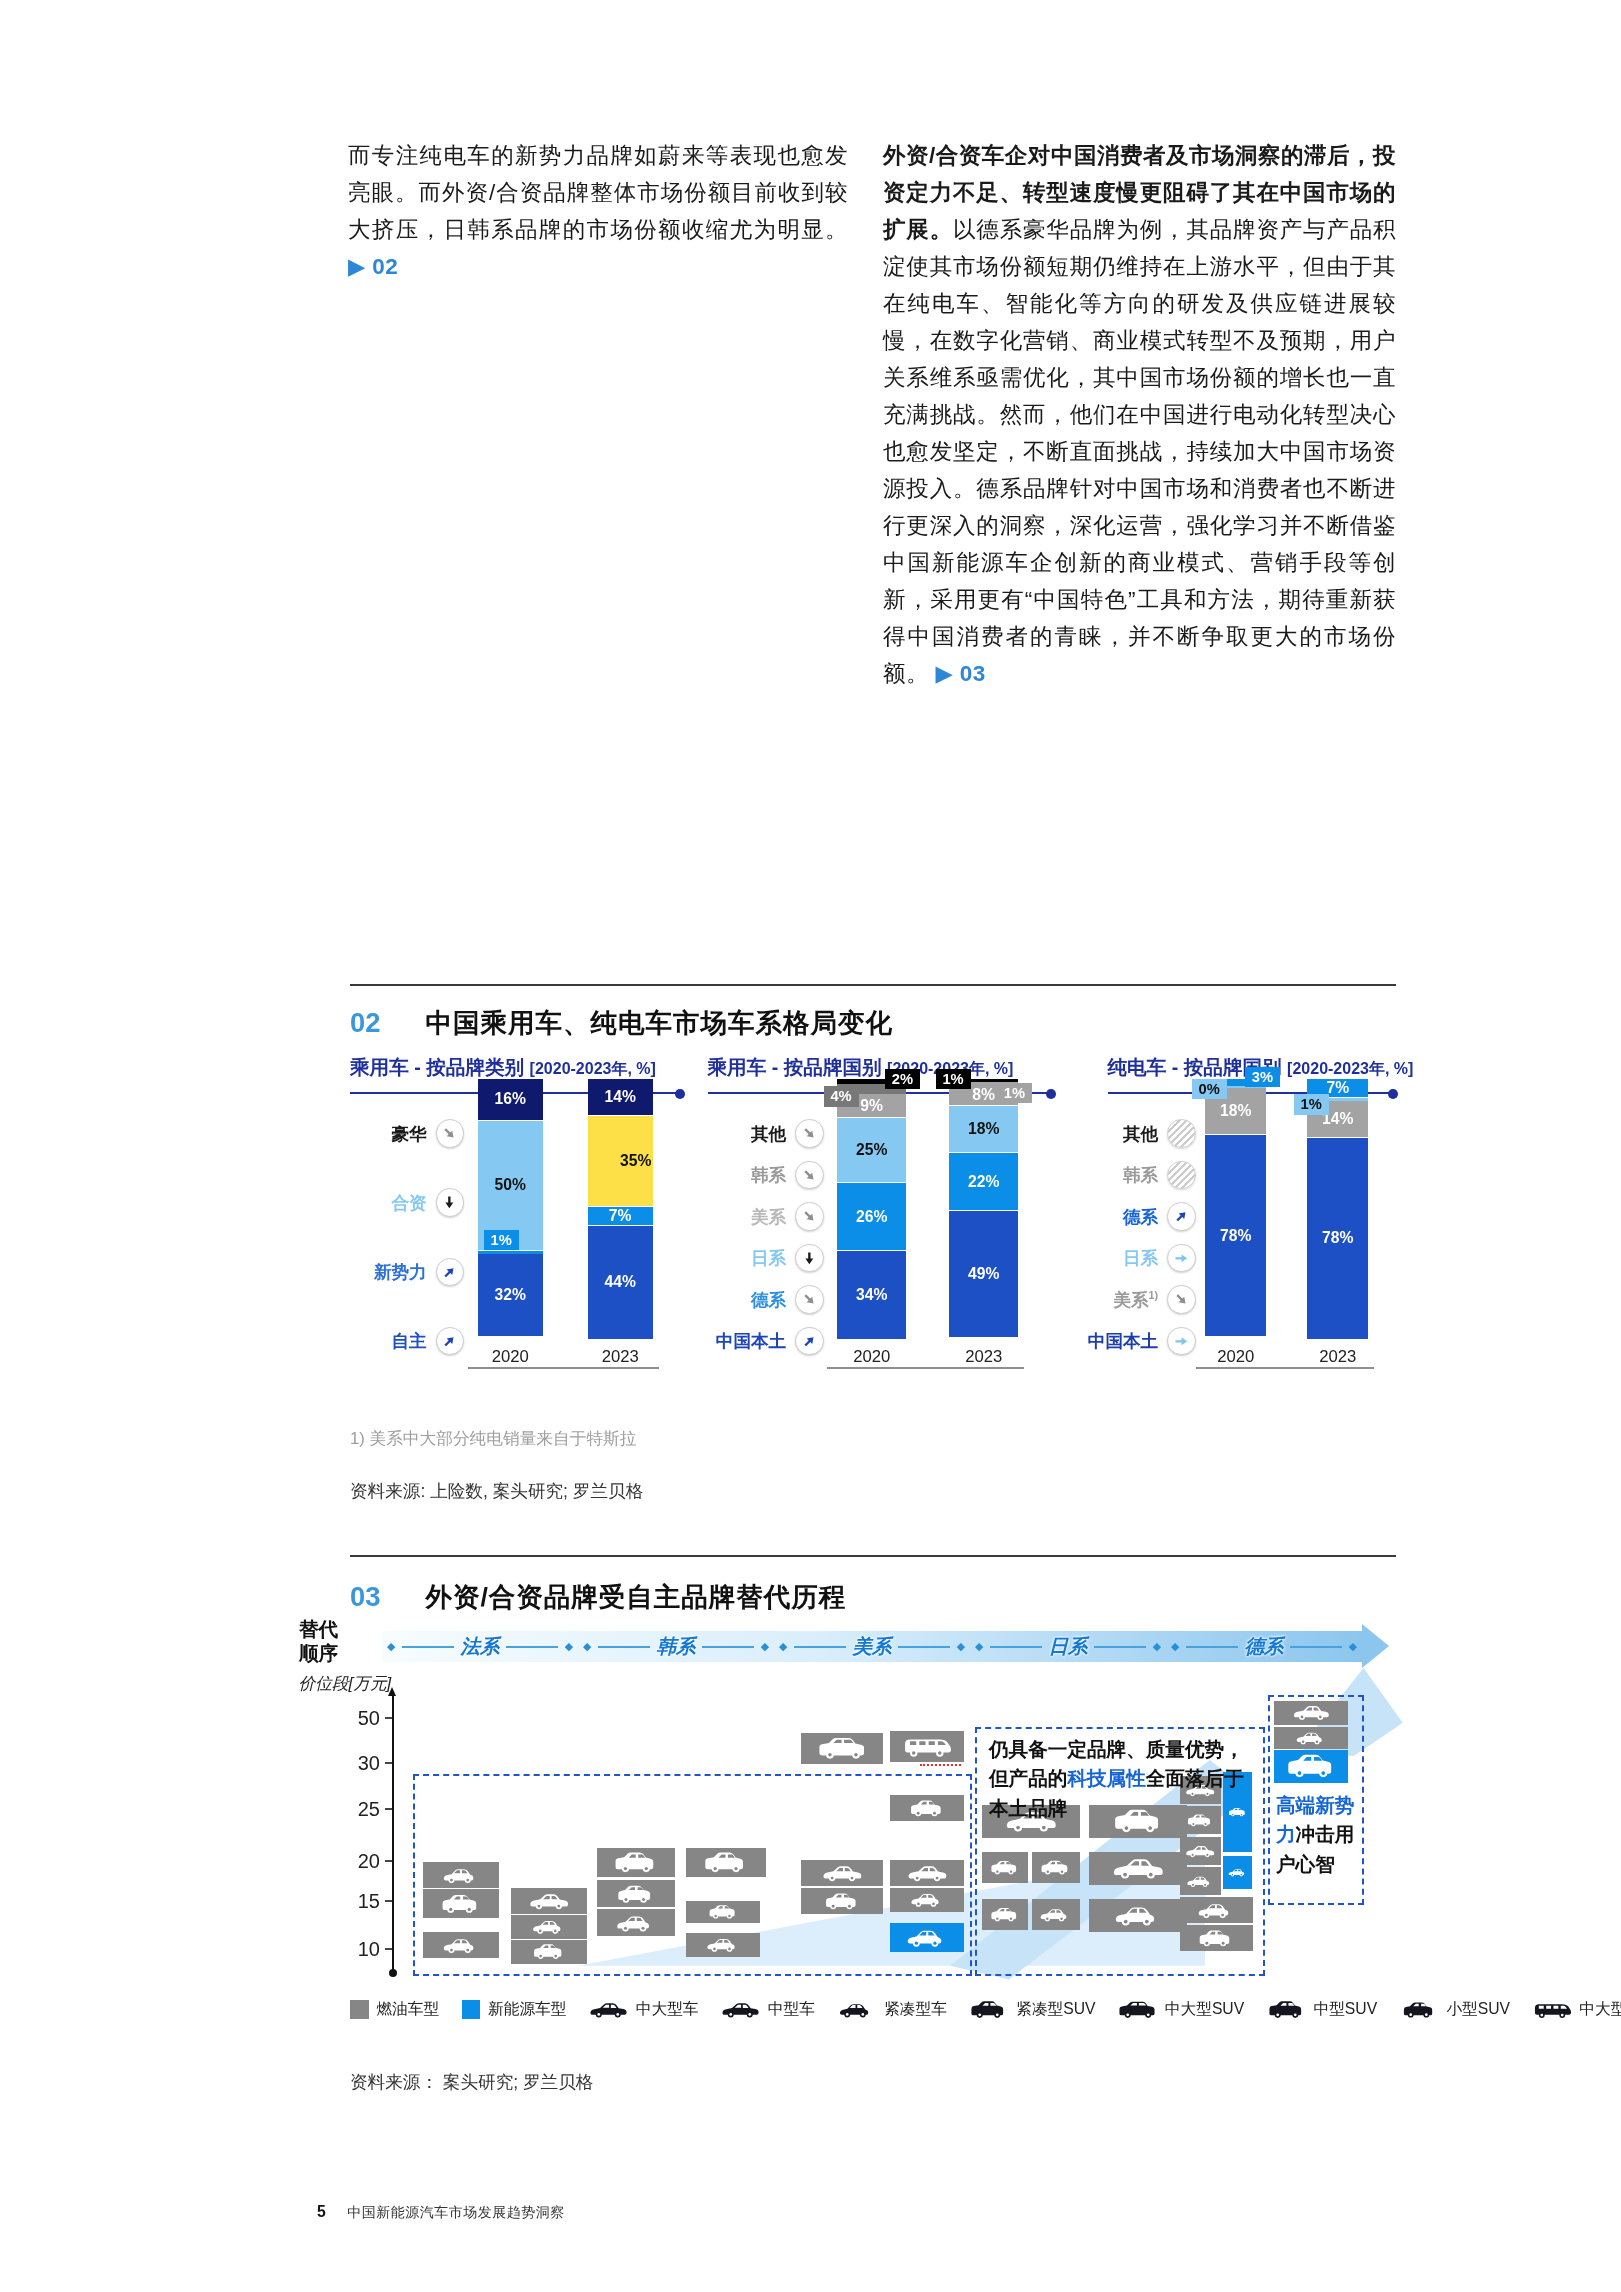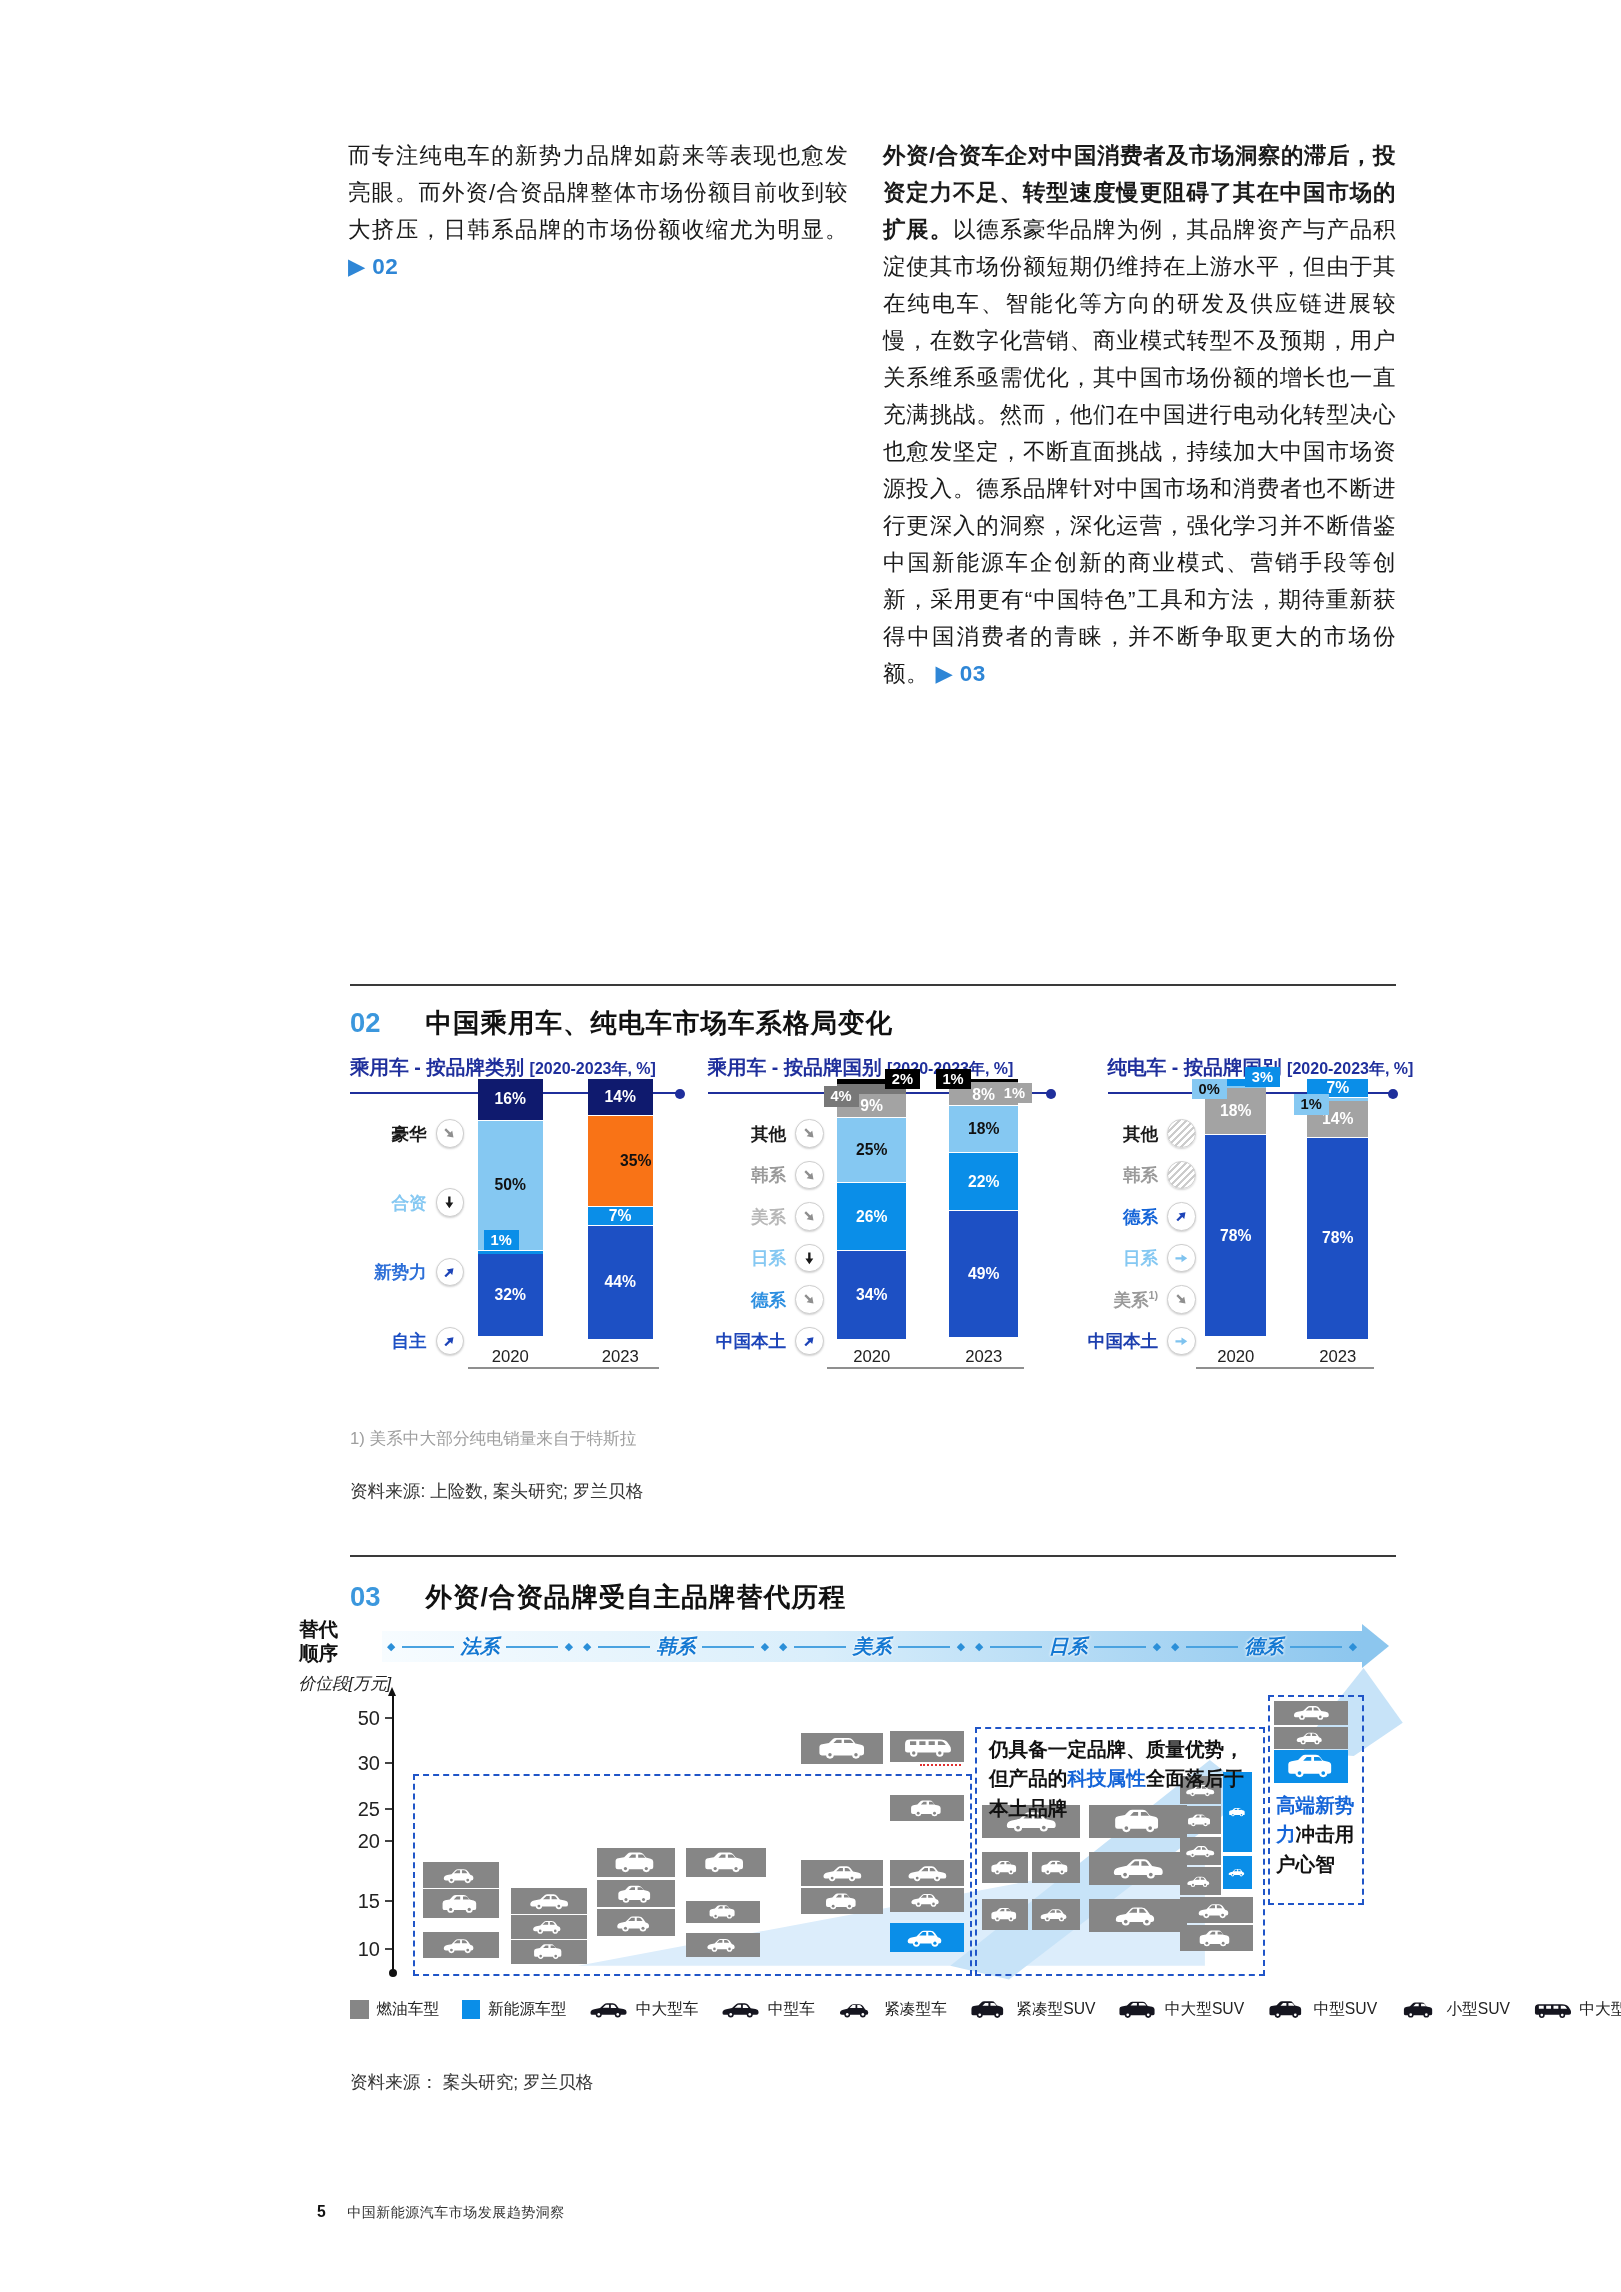--- a/index.html
+++ b/index.html
@@ -207,21 +207,21 @@
                     <div class="seg" style="height: 129px; background: rgb(133, 200, 242); color: rgb(17, 17, 17);">50%</div>
                     <div class="seg" style="height: 2.9px; background: rgb(10, 142, 232);"></div>
                     <div class="callout" style="background: rgb(10, 142, 232); color: rgb(255, 255, 255); top: 151px; left: 5.9px;">1%</div>
                     <div class="seg" style="height: 82px; background: rgb(29, 80, 196); color: rgb(255, 255, 255);">32%</div>
                   </div>
                   <div class="year">2020</div>
                 </div>
                 <div class="bar-unit">
                   <div class="bar" style="width: 65px;">
                     <div class="seg" style="height: 36px; background: rgb(15, 26, 110); color: rgb(255, 255, 255);">14%</div>
-                    <div class="seg" style="height: 90px; background: #f97316; color: rgb(17, 17, 17); padding-left: 31px;">35%</div>
+                    <div class="seg" style="height: 90px; background: #fde047; color: rgb(17, 17, 17); padding-left: 31px;">35%</div>
                     <div class="seg" style="height: 18px; background: rgb(10, 142, 232); color: rgb(255, 255, 255);">7%</div>
                     <div class="seg" style="height: 113px; background: rgb(29, 80, 196); color: rgb(255, 255, 255);">44%</div>
                   </div>
                   <div class="year">2023</div>
                 </div>
               </div>
               <div class="baseline"></div>
             </div>
           </div>
         </div>
@@ -440,21 +440,21 @@
         <polygon points="640,306 905,96 948,130 700,320" fill="#c7e3f8"></polygon>
         <polygon points="1000,88 1008,70 1062,2 1102,58 1052,92" fill="#c7e3f8"></polygon>
       </svg>
       <div class="axis-label">价位段[万元]</div>
       <div class="axis-arrow"></div>
       <div class="axis-line"></div>
       <div class="axis-dot"></div>
     <div class="tick" style="top: 41px;">50</div>
         <div class="tick" style="top: 86px;">30</div>
         <div class="tick" style="top: 132px;">25</div>
-        <div class="tick" style="top: 164px;">20</div>
+        <div class="tick" style="top: 184px;">20</div>
         <div class="tick" style="top: 224px;">15</div>
         <div class="tick" style="top: 272px;">10</div>
         <div class="ann" style="left: 90px; top: 108px; width: 555px; height: 198px;"></div>
         <div class="ann" style="left: 652px; top: 61px; width: 286px; height: 245px;"></div>
         <p class="ann-text" style="left: 666px; top: 71px; width: 257px;"><span class="s-b">仍具备一定品牌、质量优势，但产品的</span><span class="s-bb">科技属性</span><span class="s-b">全面落后于本土品牌</span></p>
         <div class="ann" style="left: 945px; top: 29px; width: 92px; height: 206px;"></div>
         <p class="ann-text" style="left: 953px; top: 127px; width: 80px;"><span class="s-bb">高端新势力</span><span class="s-b">冲击用户心智</span></p>
         <div class="tile" style="left: 100px; top: 196px; width: 76px; height: 25.5px;">
           <svg viewBox="0 0 40 20">
             <use href="#ic-compact"></use>

